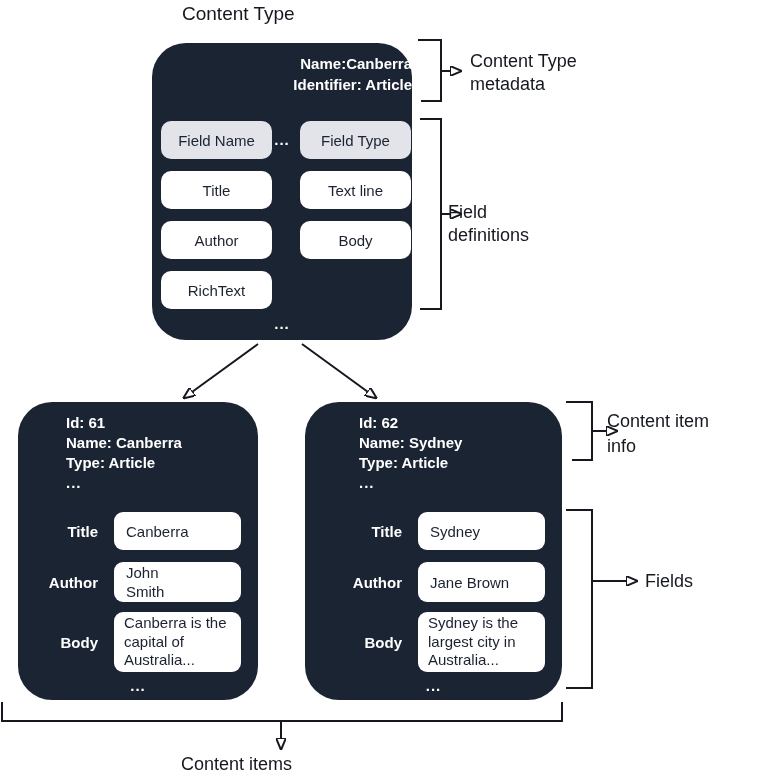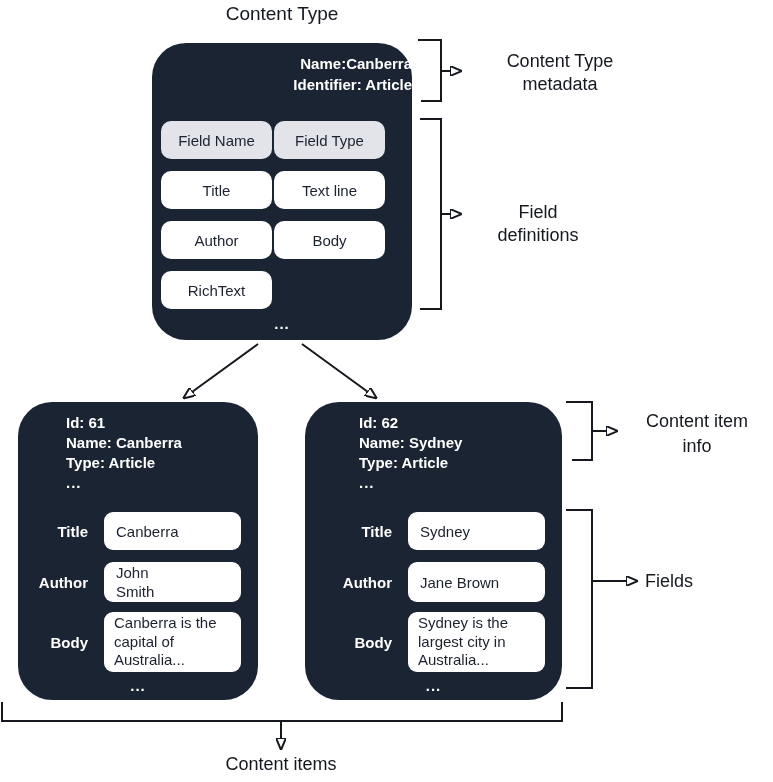--- a/index.html
+++ b/index.html
@@ -11,56 +11,56 @@
     --card-text:#ffffff;
   }
   html,body{margin:0;padding:0;background:#ffffff;}
   .canvas{
     position:relative;width:773px;height:782px;background:#ffffff;overflow:hidden;
     font-family:"Liberation Sans", sans-serif;color:var(--ink);
   }
   .overlay{position:absolute;left:0;top:0;width:773px;height:782px;}
   .overlay path{stroke:var(--ink);stroke-width:2;fill:none;}
 
-  .note{position:absolute;font-size:18px;line-height:23px;text-align:center;
+  .note{position:absolute;font-size:18px;line-height:23px;text-align:left;
         white-space:pre-line;color:var(--ink);}
   .fig-title{left:182px;top:2px;width:200px;font-size:19px;}
   .note-metadata{left:470px;top:50px;width:180px;}
   .note-fielddefs{left:448px;top:201px;width:180px;}
   .note-iteminfo{left:607px;top:409px;width:180px;line-height:25px;}
   .note-fields{left:645px;top:570px;text-align:left;}
   .note-items{left:181px;top:753px;width:200px;}
 
   .card{position:absolute;background:var(--card-bg);border-radius:34px;box-sizing:border-box;}
   .type-card{left:152px;top:43px;width:260px;height:297px;}
   .type-head{position:absolute;top:10px;left:0;right:0;text-align:right;color:var(--card-text);
              font-size:15px;font-weight:bold;line-height:21px;}
   .dots{color:var(--card-text);font-weight:bold;font-size:15px;letter-spacing:1px;}
   .type-dots{position:absolute;top:88px;left:0;right:0;text-align:center;}
   .type-grid{position:absolute;left:9px;top:78px;display:grid;
-             grid-template-columns:111px 111px;gap:12px 2px;}
+             grid-template-columns:111px 111px;gap:12px 28px;}
   .chip{height:38px;border-radius:10px;background:var(--chip-bg);display:flex;
         align-items:center;justify-content:center;font-size:15px;color:var(--chip-text);}
   .chip.header{background:var(--header-chip-bg);}
   .type-foot-dots{position:absolute;bottom:8px;left:0;right:0;text-align:center;}
 
   .item-card{top:402px;height:298px;}
   .item1{left:18px;width:240px;}
   .item2{left:305px;width:257px;padding-left:20px;}
   .item-head{position:absolute;top:11px;color:var(--card-text);font-size:15px;
              font-weight:bold;line-height:20px;margin-left:36px;}
   .item1 .item-head{left:12px;}
   .item2 .item-head{left:18px;}
   .frow{position:absolute;left:0;right:17px;display:flex;align-items:center;}
   .frow-title{top:110px;}
   .frow-author{top:160px;}
   .frow-body{top:210px;}
   .flabel{flex:1;text-align:right;color:var(--card-text);font-size:15px;font-weight:bold;
           margin-right:16px;}
-  .fvalue{width:137px;box-sizing:border-box;background:var(--chip-bg);border-radius:9px;
+  .fvalue{width:127px;box-sizing:border-box;background:var(--chip-bg);border-radius:9px;
           font-size:15px;color:var(--chip-text);display:flex;flex-direction:column;
           justify-content:center;padding:2px 6px 2px 12px;line-height:19px;white-space:pre-line;}
   .frow-title .fvalue{height:38px;}
   .frow-author .fvalue{height:40px;}
   .frow-body .fvalue{height:60px;line-height:18.5px;padding-left:10px;}
   .item-foot-dots{position:absolute;bottom:6px;left:0;right:0;text-align:center;}
 </style>
 </head>
 <body>
 

